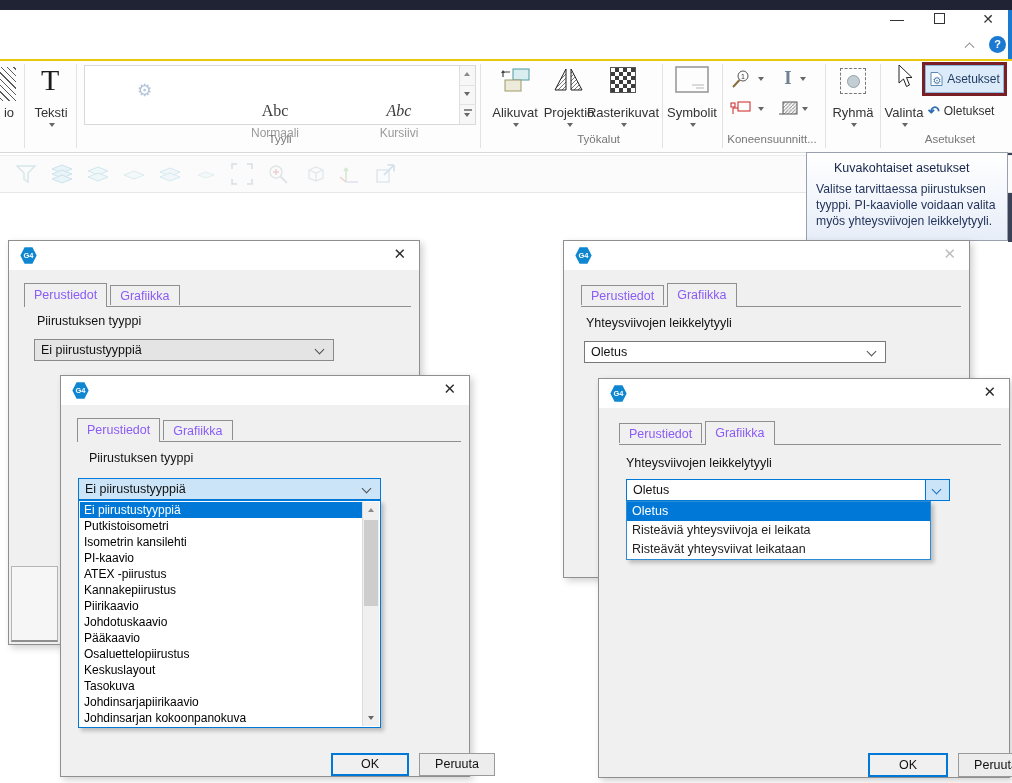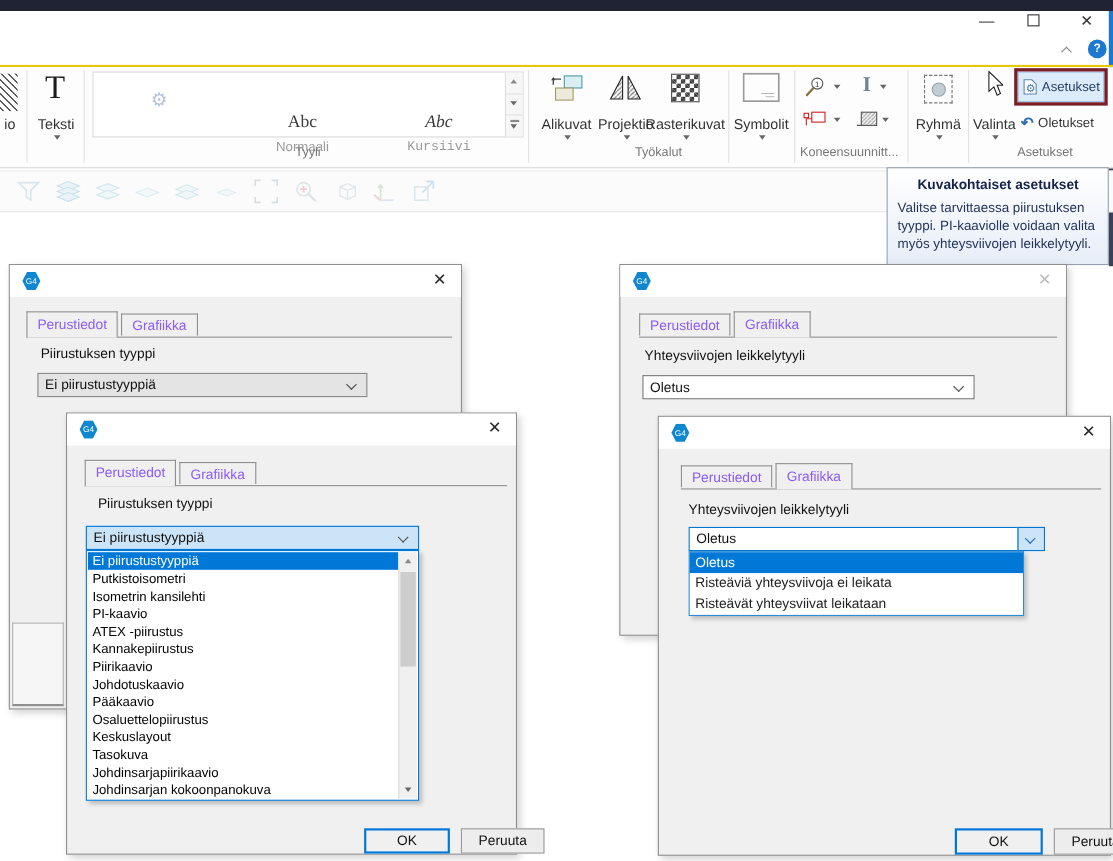--- a/index.html
+++ b/index.html
@@ -36,27 +36,27 @@
   .redbox-btn span { font-size:12px; color:#1d3a5f; }
   .oletukset { left:928px; top:40px; width:84px; height:20px; display:flex; align-items:center; gap:4px; }
   .undo-glyph { color:#2e6db4; font-size:14px; font-weight:bold; }
 
   
   .qbar { left:0; top:155px; width:1012px; height:38px; background:#fbfbfb; border-top:1px solid #ececec; border-bottom:1px solid #e6e6e6; display:flex; align-items:center; gap:12px; padding-left:14px; }
   .qico { width:24px; height:24px; opacity:.55; flex:0 0 auto; }
 
   
   .tooltip { left:806px; top:152px; width:202px; height:89px; background:linear-gradient(#ffffff,#e7edf8); border:1px solid #98a0ac; padding:8px 9px; z-index:6; }
-  .tooltip .tt-title { font-size:12.5px; font-weight:bold; color:#15234a; margin-bottom:6px;padding-left:18px; }
+  .tooltip .tt-title { font-size:12.5px; font-weight:normal; color:#15234a; margin-bottom:6px;padding-left:18px; }
   .tooltip .tt-body { font-size:12.2px; color:#24355c; line-height:1.32; }
 
   
   .dlg { background:#f0f0f0; border:1px solid #8f8f8f; box-shadow:3px 3px 7px rgba(0,0,0,.18); }
   .dtit { position:absolute; left:0; top:0; right:0; height:29px; background:#fff; }
-  .g4 { position:absolute; left:11px; top:6px; width:17px; height:17px; background:#0f86d0; clip-path:polygon(27% 2%,73% 2%,98% 50%,73% 98%,27% 98%,2% 50%); color:#fff; font-size:7.5px; font-weight:normal; text-align:center; line-height:17px; }
+  .g4 { position:absolute; left:11px; top:6px; width:17px; height:17px; background:#0f86d0; clip-path:polygon(27% 2%,73% 2%,98% 50%,73% 98%,27% 98%,2% 50%); color:#fff; font-size:7.5px; font-weight:bold; text-align:center; line-height:17px; }
   .dx { position:absolute; right:13px; top:4px; font-size:15px; color:#2b2b2b; }
   .dx.dim { color:#bdbdbd; }
   .tabs { position:absolute; top:42px; height:24px; display:flex; align-items:flex-end; }
   .tab { font-size:12.5px; color:#8b5cf6; background:#f0f0f0; border:1px solid #8f8f8f; border-bottom:none; padding:0 9px; height:20px; line-height:20px; margin-right:3px; margin-bottom:2px; }
   .tab.active { height:24px; line-height:23px; margin-bottom:0; position:relative; z-index:2; background:#f0f0f0; }
   .pageline { position:absolute; border-top:1px solid #8f8f8f; }
   .flabel { position:absolute; font-size:12.5px; color:#111; white-space:nowrap; }
   .combo { position:absolute; height:22px; border:1px solid #8a8a8a; background:#e4e4e4; font-size:12.5px; line-height:20px; padding-left:6px; color:#111; white-space:nowrap; overflow:hidden; }
   .combo.white { background:#fff; border-color:#787878; }
   .combo.focus { background:#cce4f7; border-color:#0078d7; }
@@ -103,21 +103,21 @@
   <div class="abs rdiv" style="left:76px;"></div>
 
   <div class="abs gallery">
     <div class="abs gear-pale" style="left:52px;top:14px;">⚙</div>
     <div class="abs" style="left:140px;top:10px;width:100px;text-align:center;">
       <div class="gal-cellglyph">Abc</div>
       <div class="gal-lab" style="margin-top:6px;">Normaali</div>
     </div>
     <div class="abs" style="left:264px;top:10px;width:100px;text-align:center;">
       <div class="gal-cellglyph" style="font-style:italic;">Abc</div>
-      <div class="gal-lab" style="margin-top:6px;font-style:normal;font-family:Liberation Mono, monospace;">Kursiivi</div>
+      <div class="gal-lab" style="margin-top:6px;font-style:normal;">Kursiivi</div>
     </div>
     <div class="gal-scroll">
       <div class="abs tri-up" style="left:4px;top:6px;"></div>
       <div class="abs" style="left:0;top:19px;width:16px;height:1px;background:#e2e2e2;"></div>
       <div class="abs tri" style="left:4px;top:26px;"></div>
       <div class="abs" style="left:0;top:38px;width:16px;height:1px;background:#e2e2e2;"></div>
       <div class="abs" style="left:4px;top:43px;width:8px;height:1.5px;background:#8a8a8a;"></div>
       <div class="abs tri" style="left:4px;top:47px;"></div>
     </div>
   </div>

